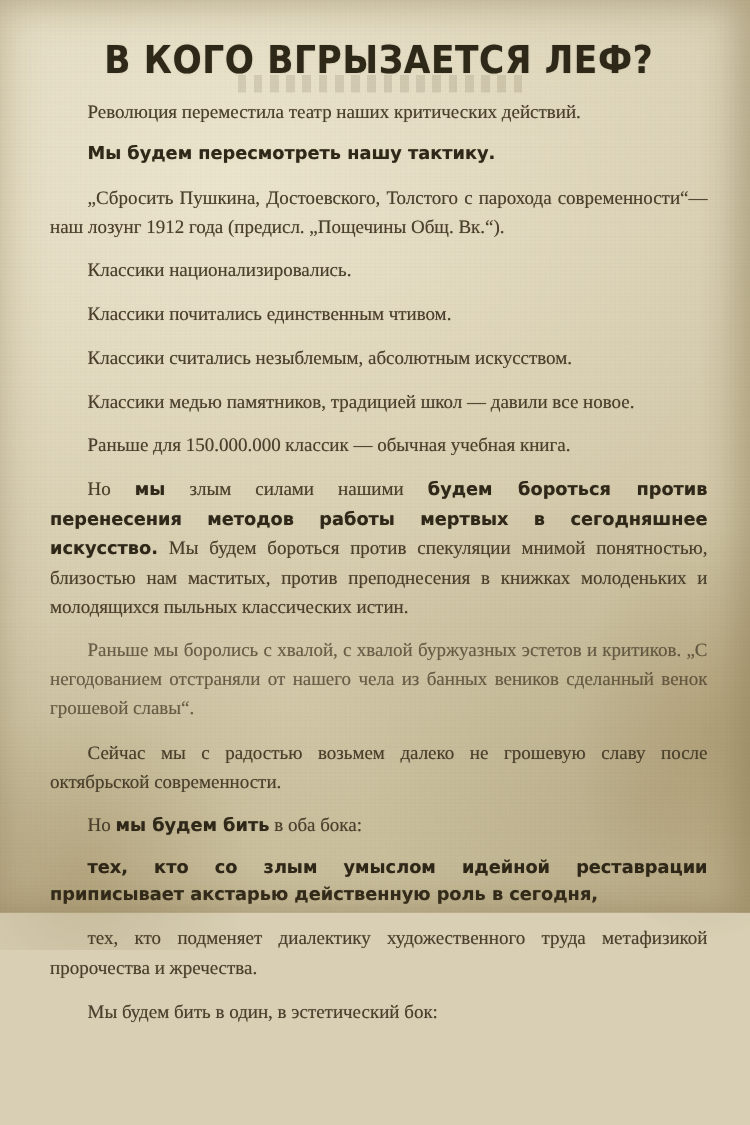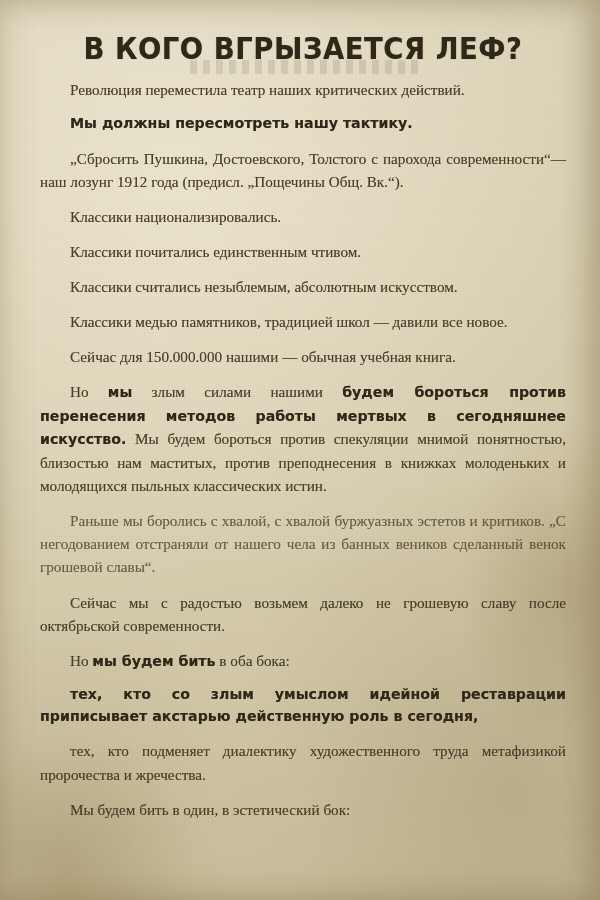--- a/index.html
+++ b/index.html
@@ -9,21 +9,21 @@
   body {
     width: 600px;
     height: 900px;
     overflow: hidden;
     background: #d8cfb4;
     font-family: "Liberation Serif", serif;
   }
   .page {
     position: relative;
     width: 600px;
-    height: 900px;
+    height: 730px;
     box-sizing: border-box;
     background:
       radial-gradient(ellipse 120% 80% at 30% 20%, rgba(255,250,230,0.45) 0%, rgba(255,250,230,0.0) 60%),
       radial-gradient(ellipse 70% 50% at 85% 88%, rgba(120,100,60,0.22) 0%, rgba(120,100,60,0.0) 70%),
       radial-gradient(ellipse 60% 40% at 8% 95%, rgba(120,100,60,0.18) 0%, rgba(120,100,60,0.0) 70%),
       linear-gradient(160deg, #ded6bd 0%, #d9d0b5 35%, #d2c8a9 70%, #cabf9d 100%);
     padding: 26px 34px 7px 40px;
     color: #3a3226;
     filter: saturate(1.02);
   }
@@ -115,33 +115,33 @@
   <div class="stain-a"></div>
   <div class="stain-b"></div>
   <div class="ghost-line"></div>
 
   <h1 class="title">В КОГО ВГРЫЗАЕТСЯ ЛЕФ?</h1>
 
   <div class="body">
 
     <p>Революция переместила театр наших критических действий.</p>
 
-    <p class="b">Мы должны пересмотреть нашу тактику.</p>
+    <p class="b">Мы будем пересмотреть нашу тактику.</p>
 
     <p>„Сбросить Пушкина, Достоевского, Толстого с парохода современности“—наш лозунг 1912 года (предисл. „Пощечины Общ. Вк.“).</p>
 
     <p>Классики национализировались.</p>
 
     <p>Классики почитались единственным чтивом.</p>
 
     <p>Классики считались незыблемым, абсолютным искусством.</p>
 
     <p>Классики медью памятников, традицией школ — давили все новое.</p>
 
-    <p>Сейчас для 150.000.000 нашими — обычная учебная книга.</p>
+    <p>Раньше для 150.000.000 классик — обычная учебная книга.</p>
 
 
     <p><span>Но </span><span class="b">мы</span><span> злым силами нашими </span><span class="b">будем бороться против перенесения методов работы мертвых в сегодняшнее искусство.</span><span> Мы будем бороться против спекуляции мнимой понятностью, близостью нам маститых, против преподнесения в книжках молоденьких и молодящихся пыльных классических истин.</span></p>
 
     <p class="faint">Раньше мы боролись с хвалой, с хвалой буржуазных эстетов и критиков. „С негодованием отстраняли от нашего чела из банных веников сделанный венок грошевой славы“.</p>
 
     <p>Сейчас мы с радостью возьмем далеко не грошевую славу после октябрьской современности.</p>
 
     <p><span>Но </span><span class="b">мы будем бить</span><span> в оба бока:</span></p>
 

